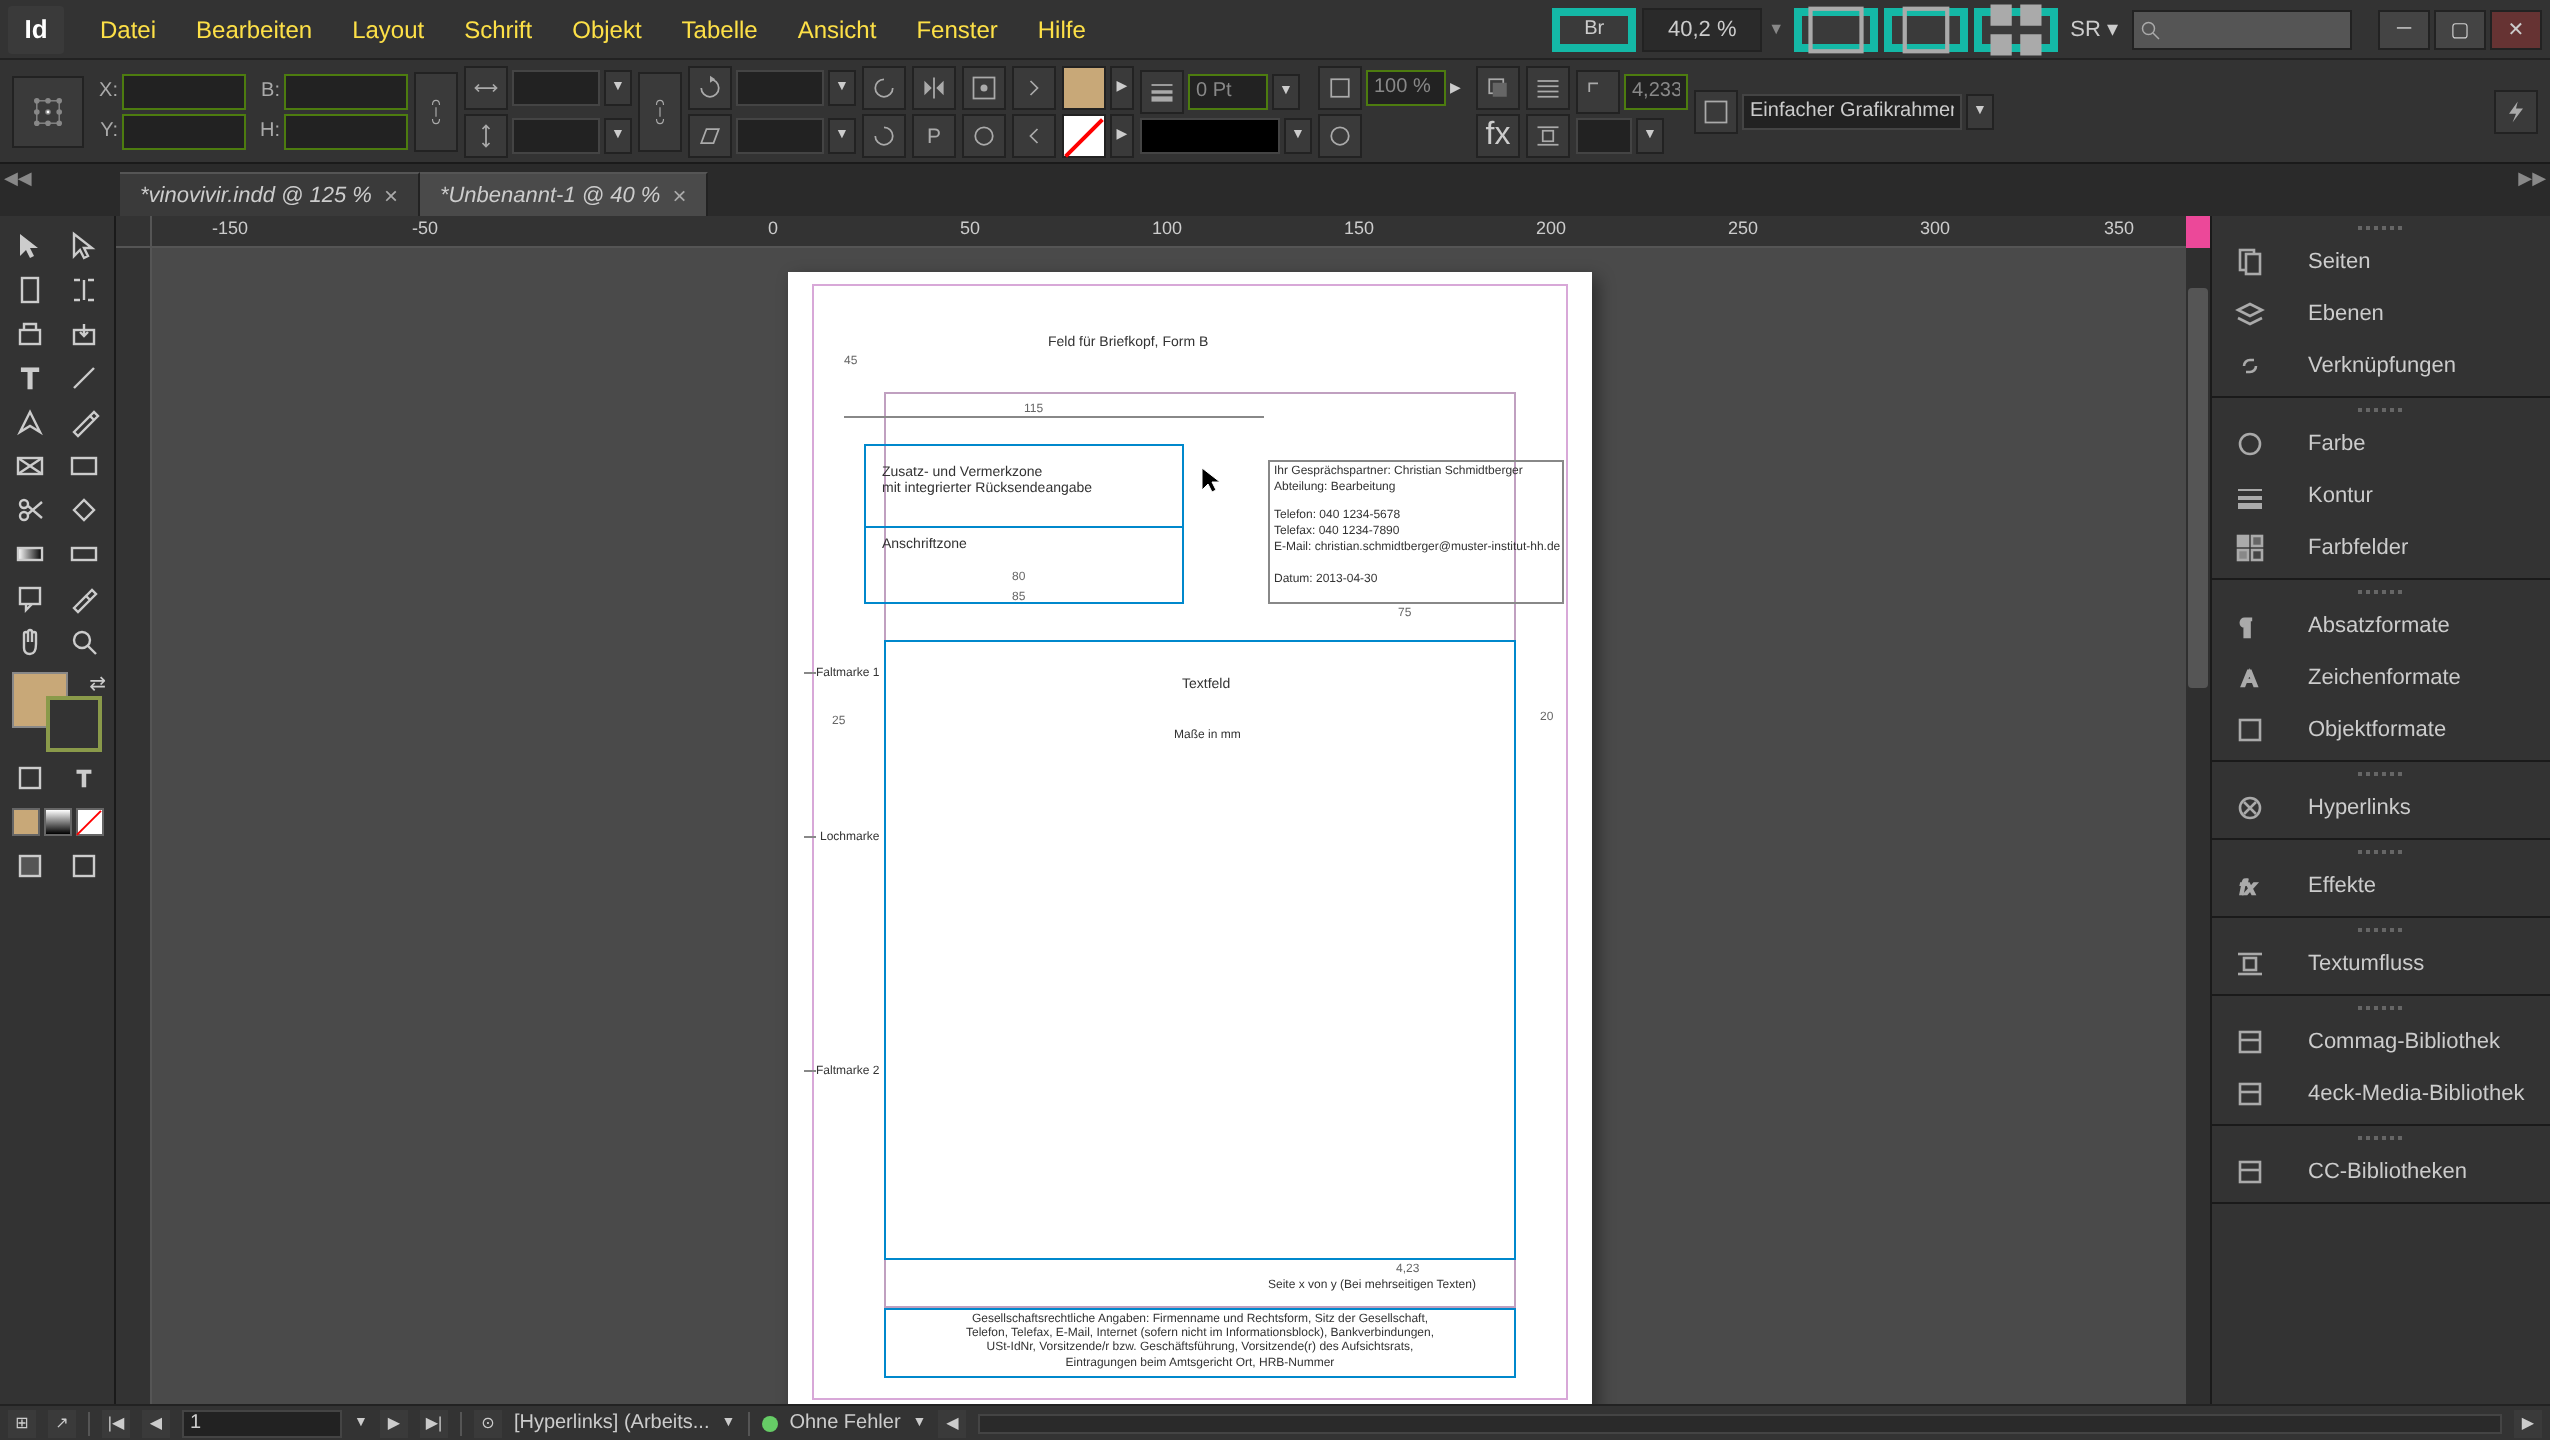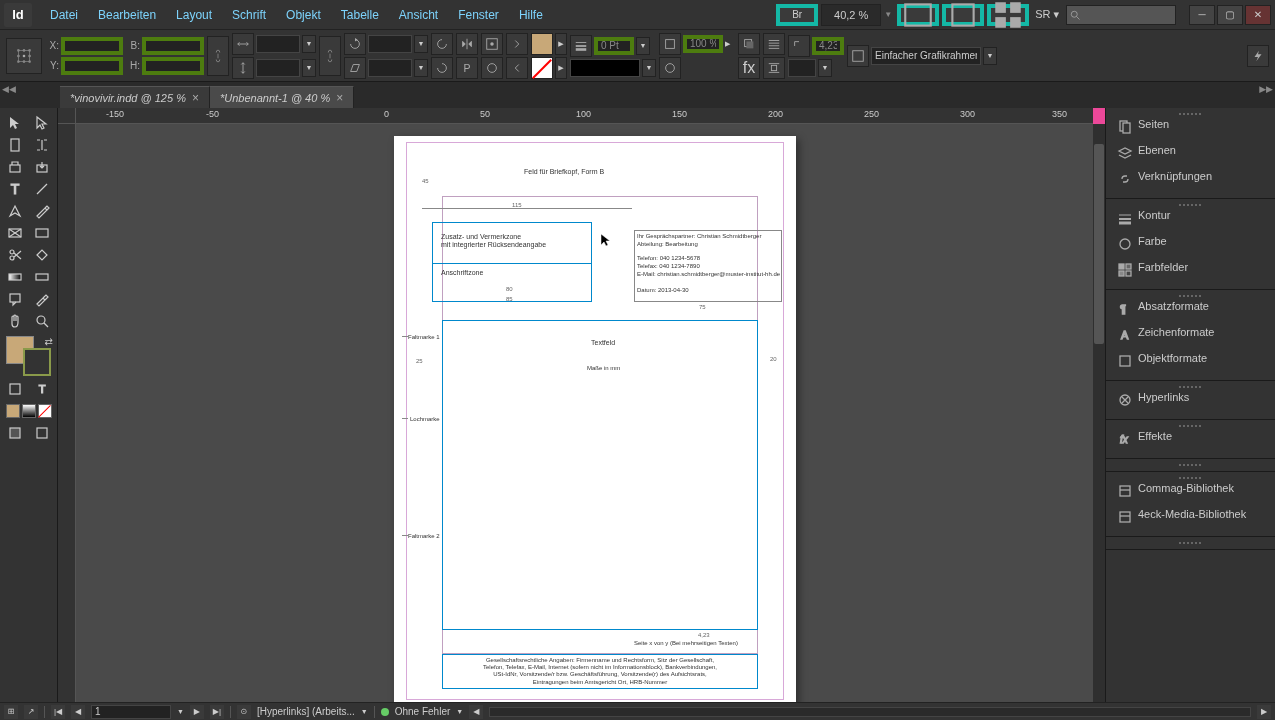--- a/index.html
+++ b/index.html
@@ -1,35 +1,35 @@
 <!DOCTYPE html>
 <html><head>
 <meta charset="utf-8">
 <style>
 * { margin: 0; padding: 0; box-sizing: border-box; font-family: "Segoe UI", Tahoma, sans-serif; }
 body { background: #2a2a2a; color: #ccc; overflow: hidden; width: 1275px; height: 720px; position: relative; }
 
 
 .menubar { height: 30px; background: #333; display: flex; align-items: center; padding: 0 4px; border-bottom: 1px solid #222; }
 .app-logo { width: 28px; height: 24px; background: #3a3a3a; color: #fff; display: flex; align-items: center; justify-content: center; font-size: 13px; font-weight: bold; border-radius: 2px; margin-right: 8px; }
-.menu-item { padding: 4px 10px; font-size: 12px; color: #7dd3fc; cursor: pointer; }
+.menu-item { padding: 4px 10px; font-size: 12px; color: #fde047; cursor: pointer; }
 .menubar-right { margin-left: auto; display: flex; align-items: center; gap: 3px; }
 .tb-btn { width: 42px; height: 22px; background: #3a3a3a; border: 4px solid #14b8a6; display: flex; align-items: center; justify-content: center; font-size: 10px; color: #ccc; }
 .zoom-display { width: 60px; height: 22px; background: #2a2a2a; border: 1px solid #222; color: #ccc; font-size: 11px; text-align: center; line-height: 20px; }
 .search-box { width: 110px; height: 20px; background: #555; border: 1px solid #222; color: #ccc; font-size: 11px; padding: 0 16px; position: relative; }
 .window-btns { display: flex; margin-left: 8px; }
 .window-btn { width: 26px; height: 20px; background: #444; border: 1px solid #222; display: flex; align-items: center; justify-content: center; font-size: 10px; color: #ccc; margin-left: 2px; }
 .window-btn.close { background: #663333; }
 
 
 .controlbar { height: 52px; background: #333; border-bottom: 1px solid #1a1a1a; display: flex; align-items: center; padding: 0 6px; gap: 3px; }
 .ctrl-group { display: flex; flex-direction: column; gap: 2px; }
 .ctrl-row { display: flex; align-items: center; gap: 2px; }
 .ctrl-label { font-size: 10px; color: #aaa; width: 14px; text-align: right; }
-.ctrl-input { width: 62px; height: 18px; background: #222; border: 4px solid #4d7c0f; color: #888; font-size: 10px; padding: 0 3px; }
+.ctrl-input { width: 62px; height: 18px; background: #222; border: 1px solid #4d7c0f; color: #888; font-size: 10px; padding: 0 3px; }
 .ctrl-btn { width: 22px; height: 22px; background: #3a3a3a; border: 1px solid #222; display: flex; align-items: center; justify-content: center; }
 .ctrl-btn svg { width: 14px; height: 14px; }
 .ctrl-select { width: 44px; height: 18px; background: #222; border: 1px solid #444; }
 .ctrl-select-wide { width: 110px; height: 18px; background: #222; border: 1px solid #444; color: #ccc; font-size: 10px; padding: 0 3px; }
 .ctrl-swatch { width: 22px; height: 22px; border: 1px solid #222; }
 
 
 .tabbar { height: 26px; background: #2a2a2a; display: flex; align-items: flex-end; padding: 0 0 0 60px; position: relative; }
 .tab-arrow-left { position: absolute; left: 2px; top: 2px; font-size: 9px; color: #888; }
 .tab-arrow-right { position: absolute; right: 2px; top: 2px; font-size: 9px; color: #888; }
@@ -73,21 +73,21 @@
 .dim-label { position: absolute; font-size: 6px; color: #666; }
 .cursor-icon { position: absolute; font-size: 14px; color: #000; pointer-events: none; }
 .doc-footer { position: absolute; border: 1px solid #08c; font-size: 6px; color: #333; text-align: center; padding: 2px; line-height: 1.2; }
 
 
 .dock { width: 170px; background: #333; border-left: 1px solid #1a1a1a; display: flex; flex-direction: column; }
 .dock-wrap { display: flex; }
 .panel-group { border-bottom: 1px solid #1a1a1a; padding: 2px 0; }
 .panel-grip { height: 8px; display: flex; align-items: center; justify-content: center; }
 .panel-grip::before { content: ""; width: 24px; height: 2px; background: repeating-linear-gradient(90deg, #666 0 2px, transparent 2px 4px); }
-.panel-item { height: 26px; display: flex; align-items: flex-start; gap: 4px; padding: 0 8px 0 10px; font-size: 11px; color: #ccc; cursor: pointer; }
+.panel-item { height: 26px; display: flex; align-items: center; gap: 20px; padding: 0 8px 0 10px; font-size: 11px; color: #ccc; cursor: pointer; }
 .panel-icon { width: 18px; height: 18px; display: flex; align-items: center; justify-content: center; }
 .panel-icon svg { width: 16px; height: 16px; stroke: #aaa; fill: none; stroke-width: 1.3; }
 
 
 .statusbar { position: absolute; bottom: 0; left: 0; right: 0; height: 18px; background: #333; border-top: 1px solid #222; display: flex; align-items: center; font-size: 10px; color: #ccc; padding: 0 4px; gap: 6px; }
 .status-input { width: 80px; height: 14px; background: #222; border: 1px solid #444; color: #ccc; font-size: 10px; padding: 0 3px; }
 .status-nav-btn { width: 14px; height: 14px; background: #3a3a3a; display: flex; align-items: center; justify-content: center; font-size: 8px; }
 .status-dot { width: 8px; height: 8px; border-radius: 50%; background: #6c6; }
 .status-sep { width: 1px; height: 12px; background: #555; }
 </style>
@@ -688,35 +688,35 @@
               </svg>
             </div>
             <span>Verknüpfungen</span>
           </div>
     </div>
     <div class="panel-group">
       <div class="panel-grip"></div>
       <div class="panel-item">
             <div class="panel-icon">
               <svg viewBox="0 0 16 16">
+                <path d="M8 3 A5 5 0 1 1 7.9 3" stroke="none" fill="conic-gradient(red,yellow,green,cyan,blue,magenta,red)"></path>
+                <circle cx="8" cy="8" r="5" fill="none" stroke="#aaa"></circle>
+              </svg>
+            </div>
+            <span>Farbe</span>
+          </div>
+      <div class="panel-item">
+            <div class="panel-icon">
+              <svg viewBox="0 0 16 16">
                 <line x1="2" y1="5" x2="14" y2="5" stroke="#aaa" stroke-width="1"></line>
                 <line x1="2" y1="9" x2="14" y2="9" stroke="#aaa" stroke-width="2"></line>
                 <line x1="2" y1="13" x2="14" y2="13" stroke="#aaa" stroke-width="3"></line>
               </svg>
             </div>
             <span>Kontur</span>
-          </div>
-      <div class="panel-item">
-            <div class="panel-icon">
-              <svg viewBox="0 0 16 16">
-                <path d="M8 3 A5 5 0 1 1 7.9 3" stroke="none" fill="conic-gradient(red,yellow,green,cyan,blue,magenta,red)"></path>
-                <circle cx="8" cy="8" r="5" fill="none" stroke="#aaa"></circle>
-              </svg>
-            </div>
-            <span>Farbe</span>
           </div>
       <div class="panel-item">
             <div class="panel-icon">
               <svg viewBox="0 0 16 16">
                 <rect x="2" y="2" width="5" height="5" fill="#aaa"></rect>
                 <rect x="9" y="2" width="5" height="5" fill="#666"></rect>
                 <rect x="2" y="9" width="5" height="5" fill="#888"></rect>
                 <rect x="9" y="9" width="5" height="5" fill="#444"></rect>
               </svg>
             </div>
@@ -768,20 +768,30 @@
             <div class="panel-icon">
               <svg viewBox="0 0 16 16">
                 <text x="3" y="12" font-size="10" fill="#aaa" font-style="italic">fx</text>
               </svg>
             </div>
             <span>Effekte</span>
           </div>
     </div>
     <div class="panel-group">
       <div class="panel-grip"></div>
+      <div class="panel-item">
+            <div class="panel-icon">
+              <svg viewBox="0 0 16 16">
+                <rect x="5" y="5" width="6" height="6" stroke="#aaa" fill="none"></rect>
+                <line x1="2" y1="3" x2="14" y2="3" stroke="#aaa"></line>
+                <line x1="2" y1="13" x2="14" y2="13" stroke="#aaa"></line>
+              </svg>
+            </div>
+            <span>Textumfluss</span>
+          </div>
     </div>
     <div class="panel-group">
       <div class="panel-grip"></div>
       <div class="panel-item">
             <div class="panel-icon">
               <svg viewBox="0 0 16 16">
                 <rect x="3" y="3" width="10" height="10" stroke="#aaa" fill="none"></rect>
                 <line x1="3" y1="7" x2="13" y2="7" stroke="#aaa"></line>
               </svg>
             </div>
@@ -792,20 +802,29 @@
               <svg viewBox="0 0 16 16">
                 <rect x="3" y="3" width="10" height="10" stroke="#aaa" fill="none"></rect>
                 <line x1="3" y1="7" x2="13" y2="7" stroke="#aaa"></line>
               </svg>
             </div>
             <span>4eck-Media-Bibliothek</span>
           </div>
     </div>
     <div class="panel-group">
       <div class="panel-grip"></div>
+      <div class="panel-item">
+            <div class="panel-icon">
+              <svg viewBox="0 0 16 16">
+                <rect x="3" y="3" width="10" height="10" stroke="#aaa" fill="none"></rect>
+                <line x1="3" y1="7" x2="13" y2="7" stroke="#aaa"></line>
+              </svg>
+            </div>
+            <span>CC-Bibliotheken</span>
+          </div>
     </div>
   </div>
   </div>
 </div>
 
 <div class="statusbar">
   <div class="status-nav-btn">⊞</div>
   <div class="status-nav-btn">↗</div>
   <div class="status-sep"></div>
   <div class="status-nav-btn">|◀</div>

